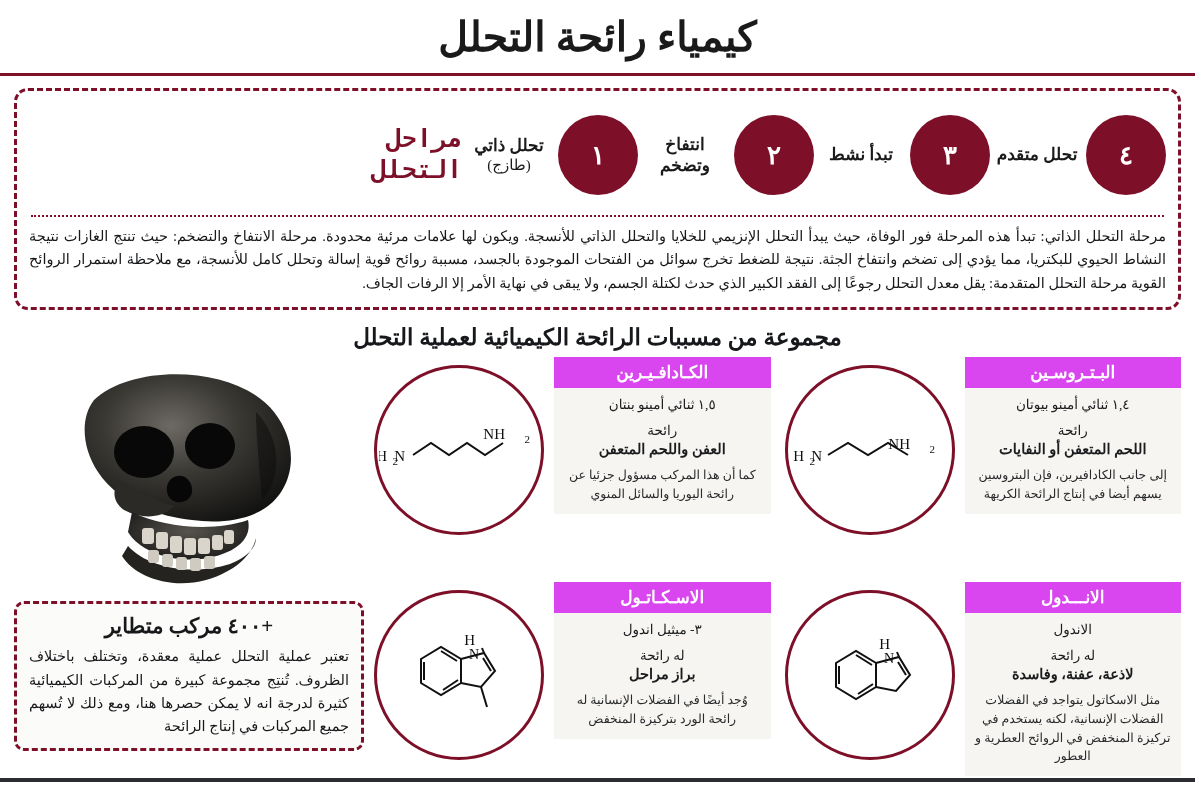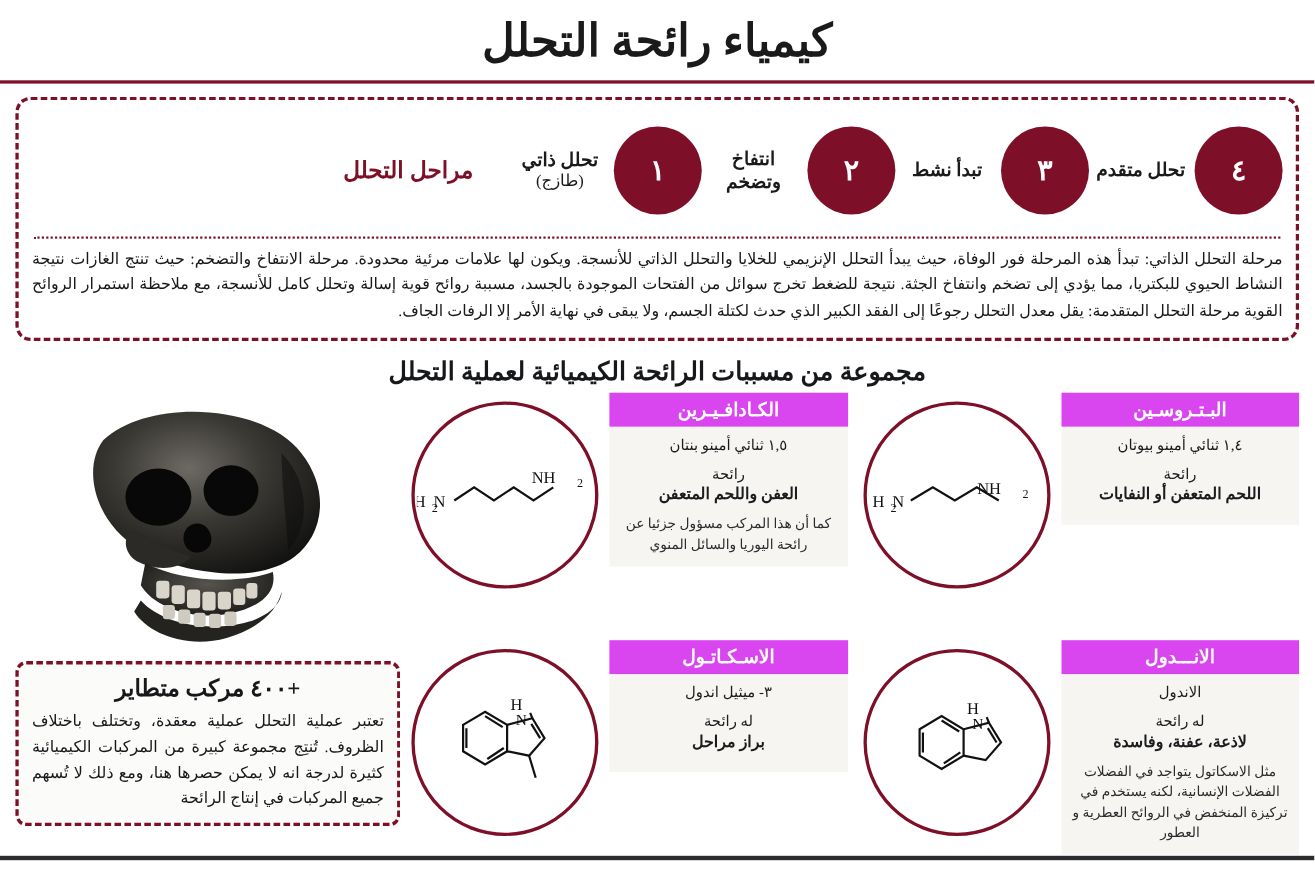--- a/index.html
+++ b/index.html
@@ -38,26 +38,26 @@
     position: relative;
   }
   .stages-row {
     display: flex;
     align-items: center;
     justify-content: flex-start;
     gap: 4px;
     height: 108px;
   }
   .stages-label {
-    font-family: Liberation Sans, sans-serif;
-    font-size: 21px;
+    font-family: Liberation Mono, monospace;
+    font-size: 25px;
     font-weight: bold;
     color: #7d1028;
     width: 150px;
-    text-align: left;
+    text-align: right;
     flex: 0 0 auto;
   }
   .stage {
     display: flex; align-items: center; gap: 6px;
     flex: 0 0 auto;
   }
   .stage-circle {
     width: 80px; height: 80px;
     border-radius: 50%;
     background: #7d1028;
@@ -269,20 +269,21 @@
 
     <div class="cards">
 
       <div class="card">
         <div class="card-text">
           <div class="card-head">البـتـروسـين</div>
           <div class="card-body">
             <div class="card-sub">١,٤  ثنائي أمينو بيوتان</div>
             <div class="card-line">رائحة</div>
             <div class="card-strong">اللحم المتعفن أو النفايات</div>
+            <div class="card-small">إلى جانب الكادافيرين، فإن البتروسين يسهم أيضا في إنتاج الرائحة الكريهة</div>
           </div>
         </div>
         <div class="mol-circle">
           <svg width="160" height="130" viewBox="0 0 160 130">
             <g stroke="#111" stroke-width="2" fill="none">
               <polyline points="38,70 58,58 78,70 98,58 118,70"></polyline>
             </g>
             <text x="14" y="76" font-size="15" fill="#111">H</text>
             <text x="25" y="80" font-size="11" fill="#111">2</text>
             <text x="32" y="76" font-size="15" fill="#111">N</text>
@@ -345,20 +346,21 @@
         </div>
       </div>
 
       <div class="card">
         <div class="card-text">
           <div class="card-head">الاسـكـاتـول</div>
           <div class="card-body">
             <div class="card-sub">٣- ميثيل اندول</div>
             <div class="card-line">له رائحة</div>
             <div class="card-strong">براز مراحل</div>
+            <div class="card-small">وُجد أيضًا في الفضلات الإنسانية له رائحة الورد بتركيزة المنخفض</div>
           </div>
         </div>
         <div class="mol-circle">
           <svg width="160" height="140" viewBox="0 0 160 140">
             <g stroke="#111" stroke-width="2" fill="none">
               <polygon points="42,54 62,42 82,54 82,78 62,90 42,78"></polygon>
               <line x1="45" y1="57" x2="45" y2="75"></line>
               <line x1="62" y1="46" x2="78" y2="56"></line>
               <line x1="79" y1="75" x2="64" y2="85"></line>
               <polyline points="82,54 105,48 116,66 102,82 82,78"></polyline>

